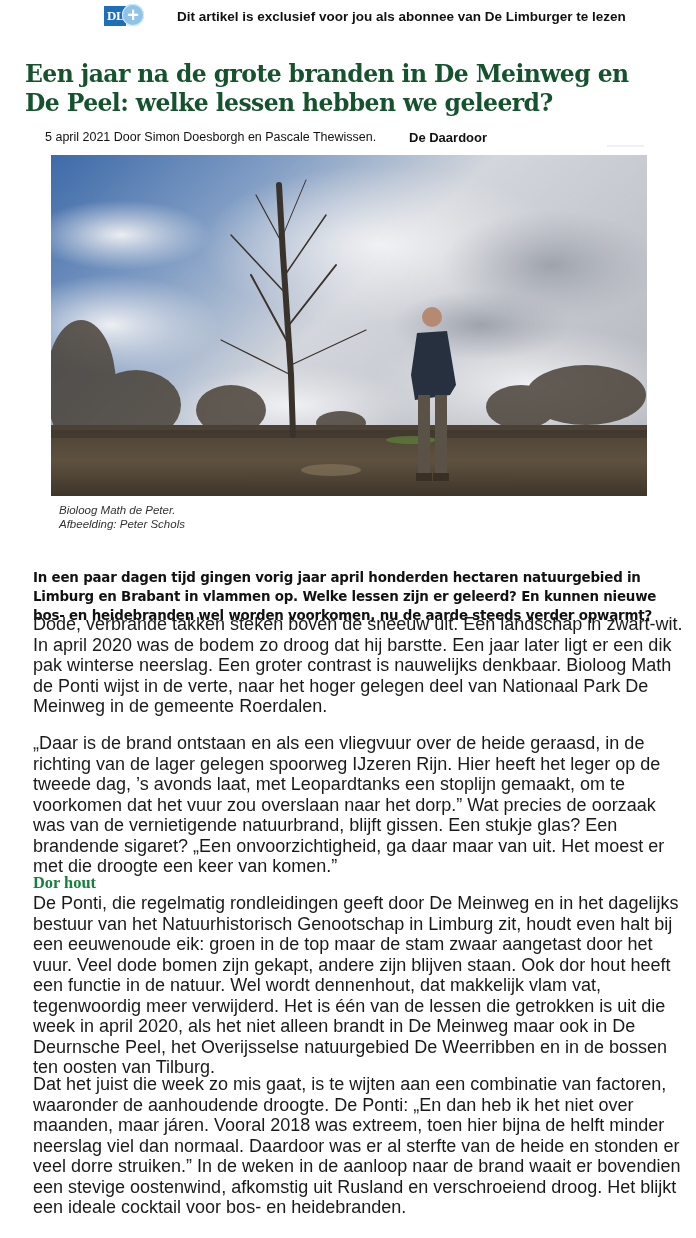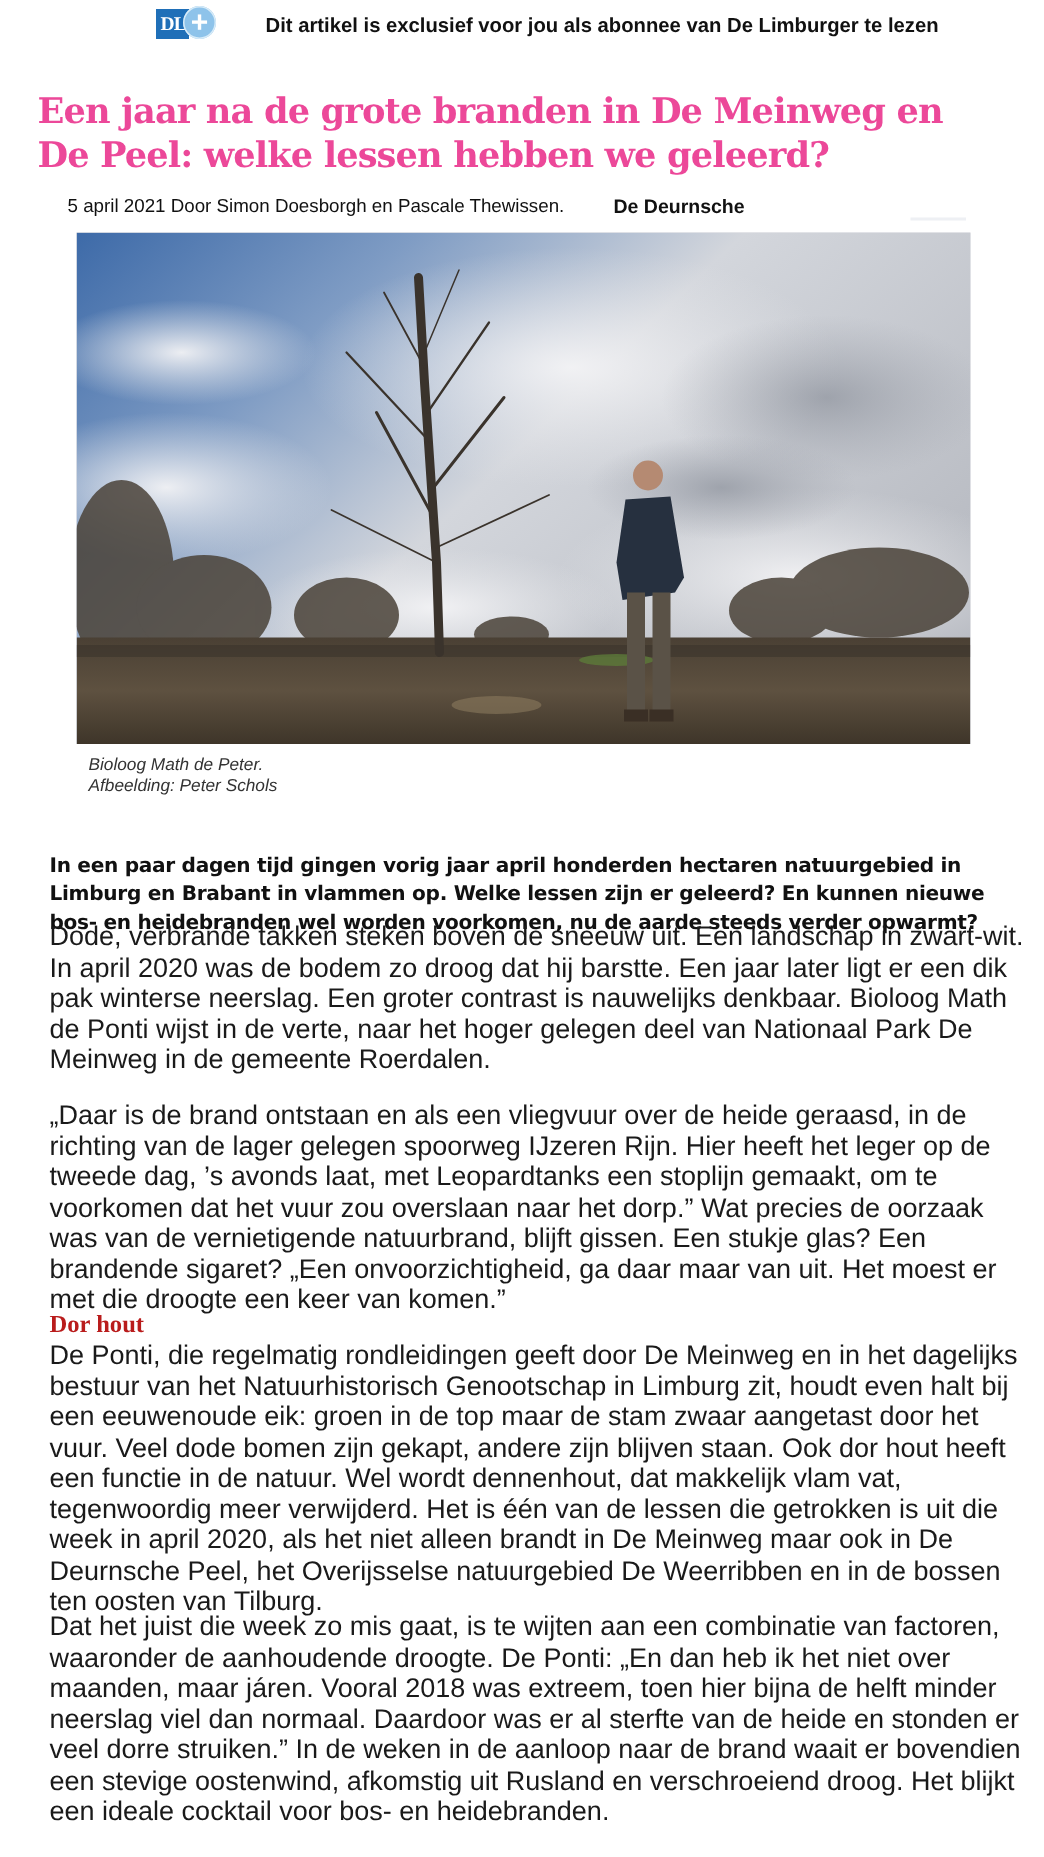--- a/index.html
+++ b/index.html
@@ -2,49 +2,49 @@
 <html><head>
 <meta charset="utf-8">
 <style>
   html, body { margin: 0; padding: 0; background: #ffffff; }
   body { width: 696px; height: 1238px; position: relative; overflow: hidden; color: #1a1a1a; }
   .banner { position: absolute; top: 4px; left: 104px; height: 24px; display: flex; align-items: center; }
   .dl-logo { display: flex; align-items: flex-end; height: 20px; }
   .dl-box { background: #1f6fb8; color: #fff; font-family: "Liberation Serif", serif; font-weight: bold; font-size: 13px; height: 20px; line-height: 20px; padding: 0 2px 0 3px; letter-spacing: -0.5px; }
   .dl-plus { width: 22px; height: 22px; border-radius: 50%; background: #8ec3ea; color: #fff; font-family: "Liberation Sans", sans-serif; font-weight: bold; font-size: 20px; line-height: 22px; text-align: center; margin-left: -4px; box-shadow: 0 0 0 1px #d7ebf8 inset; }
   .banner-text { margin-left: 6px; font-family: "Liberation Sans", sans-serif; font-weight: bold; font-size: 13.5px; color: #111; white-space: nowrap; padding-left: 27px; }
-  .title { position: absolute; top: 60px; left: 25px; width: 640px; margin: 0; font-family: "DejaVu Serif", serif; font-weight: bold; font-size: 23.5px; line-height: 29px; color: #ec4899; letter-spacing: -0.6px; }
+  .title { position: absolute; top: 60px; left: 25px; width: 640px; margin: 0; font-family: "DejaVu Serif", serif; font-weight: bold; font-size: 23.5px; line-height: 29px; color: #14532d; letter-spacing: -0.6px; }
   .byline { position: absolute; top: 130px; left: 45px; font-family: "Liberation Sans", sans-serif; font-size: 12.5px; color: #111; white-space: nowrap; }
   .source { position: absolute; top: 130px; left: 409px; font-family: "Liberation Sans", sans-serif; font-weight: bold; font-size: 13px; color: #111; }
   .faint-line { position: absolute; top: 145px; left: 607px; width: 37px; height: 2px; background: #eef0f4; }
   .photo { position: absolute; top: 155px; left: 51px; width: 596px; height: 341px; overflow: hidden; background: #c9ccd3; }
   .caption { position: absolute; top: 503px; left: 59px; font-family: "Liberation Sans", sans-serif; font-style: italic; font-size: 11.5px; line-height: 14px; color: #333; }
   .lead { position: absolute; top: 568px; left: 33px; width: 650px; margin: 0; font-family: "DejaVu Sans", sans-serif; font-weight: bold; font-size: 13.4px; line-height: 19px; color: #111; letter-spacing: -0.2px; }
   .body-text { position: absolute; left: 33px; width: 650px; margin: 0; font-family: Liberation Sans, sans-serif; font-size: 18px; line-height: 20.5px; color: #1a1a1a; }
   .p1 { top: 614px; }
   .p2 { top: 733px; }
-  .sub { position: absolute; top: 873px; left: 33px; margin: 0; font-family: "Liberation Serif", serif; font-weight: bold; font-size: 16.4px; color: #b91c1c; }
+  .sub { position: absolute; top: 873px; left: 33px; margin: 0; font-family: "Liberation Serif", serif; font-weight: bold; font-size: 16.4px; color: #15803d; }
   .p3 { top: 893px; }
   .p4 { top: 1074px; }
 </style>
 </head>
 <body>
 
 <div class="banner">
   <div class="dl-logo">
     <span class="dl-box">DL</span>
     <span class="dl-plus">+</span>
   </div>
   <span class="banner-text">Dit artikel is exclusief voor jou als abonnee van De Limburger te lezen</span>
 </div>
 
 <h1 class="title">Een jaar na de grote branden in De Meinweg en De Peel: welke lessen hebben we geleerd?</h1>
 
 <div class="byline">5 april 2021 Door Simon Doesborgh en Pascale Thewissen.</div>
-<div class="source">De Deurnsche</div>
+<div class="source">De Daardoor</div>
 <div class="faint-line"></div>
 
 <div class="photo">
   <svg width="596" height="341" viewBox="0 0 596 341" xmlns="http://www.w3.org/2000/svg">
     <defs>
       <linearGradient id="sky" x1="0" y1="0" x2="1" y2="0.6">
         <stop offset="0" stop-color="#3d6aa8"></stop>
         <stop offset="0.28" stop-color="#7f9cc4"></stop>
         <stop offset="0.55" stop-color="#d3d6dc"></stop>
         <stop offset="1" stop-color="#b9bcc3"></stop>

